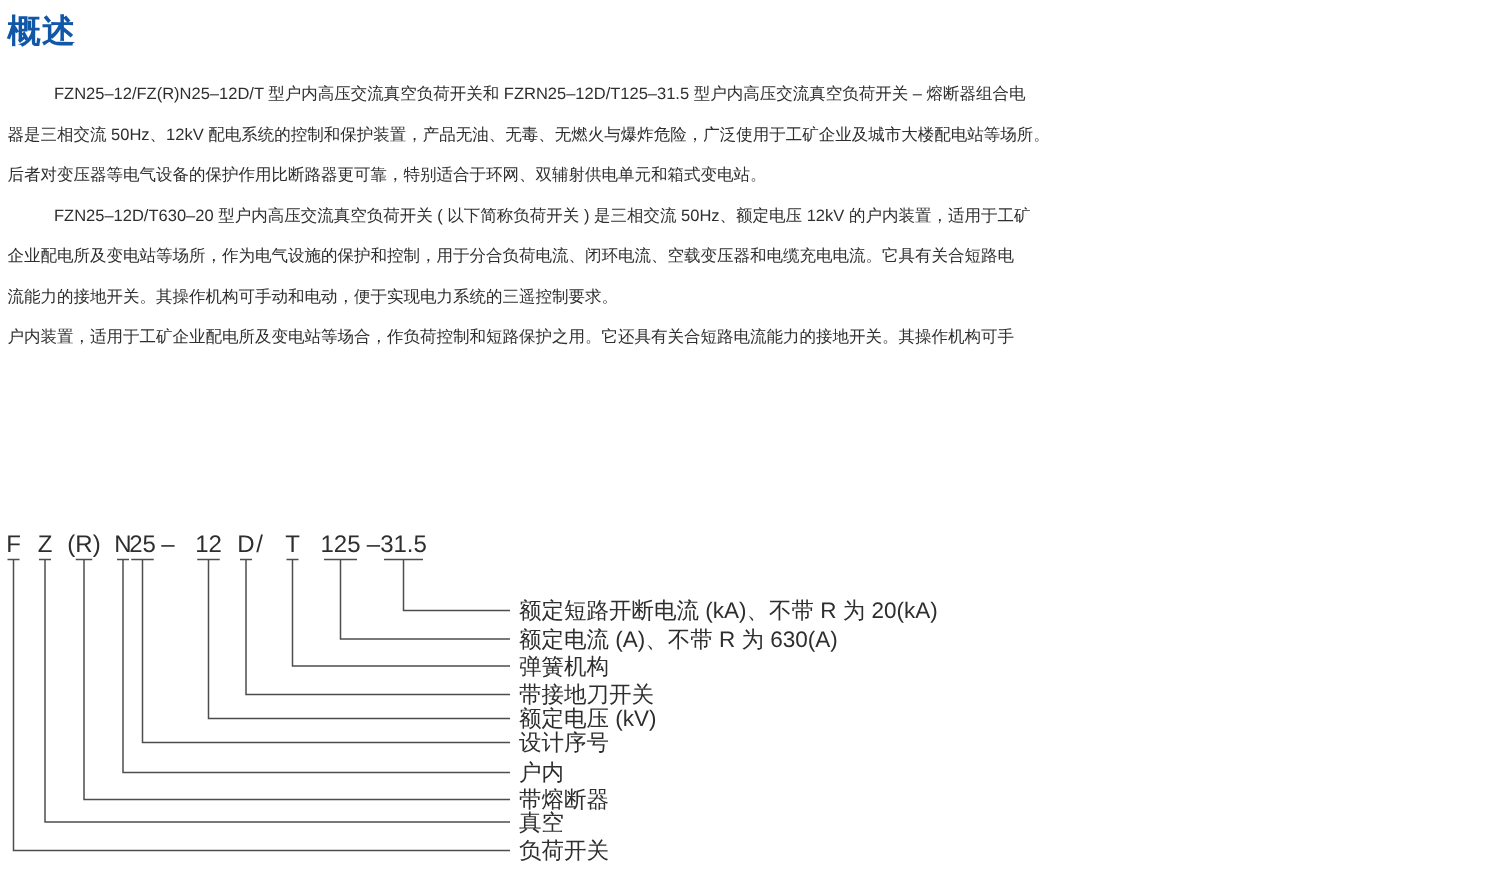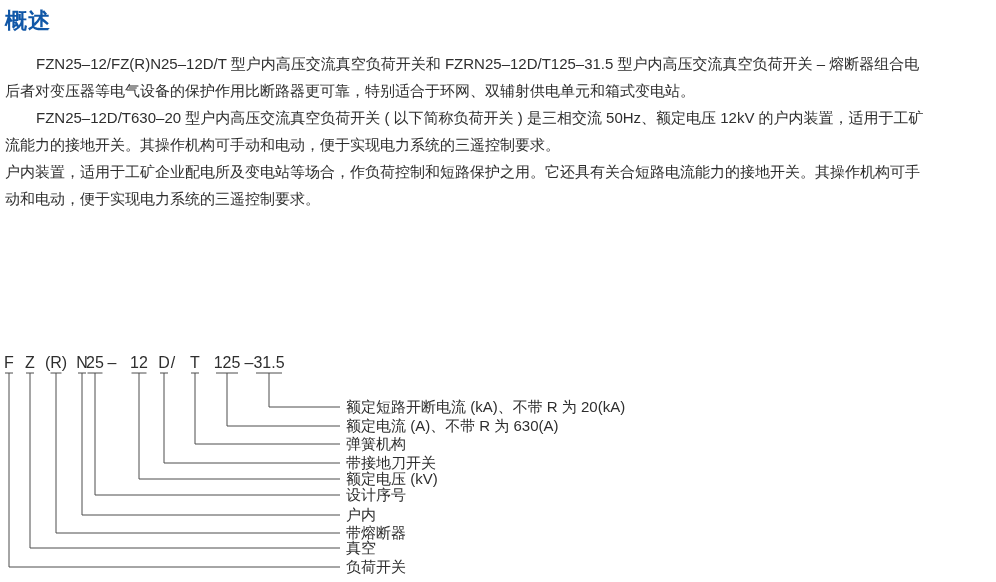--- a/index.html
+++ b/index.html
@@ -32,21 +32,21 @@
   .body-text {
     position: absolute;
     left: 5px;
     top: 50px;
     width: 989px;
     color: var(--body);
   }
   .body-text .line {
     height: 27px;
     line-height: 27px;
-    font-size: 15px;
+    font-size: 11px;
     white-space: nowrap;
   }
   .body-text .indent { text-indent: 31px; }
   #diagram {
     position: absolute;
     left: 0;
     top: 348px;
   }
   .model-sym {
     font-family: "Liberation Sans", sans-serif;
@@ -66,25 +66,26 @@
 </style>
 </head>
 <body>
 
 <div class="page">
 
   <h1 class="sec-heading" id="overview-heading">概述</h1>
 
   <div class="body-text">
     <div class="line indent">FZN25–12/FZ(R)N25–12D/T 型户内高压交流真空负荷开关和 FZRN25–12D/T125–31.5 型户内高压交流真空负荷开关 – 熔断器组合电</div>
+    <div class="line">器是三相交流 50Hz、12kV 配电系统的控制和保护装置，产品无油、无毒、无燃火与爆炸危险，广泛使用于工矿企业及城市大楼配电站等场所。</div>
     <div class="line">后者对变压器等电气设备的保护作用比断路器更可靠，特别适合于环网、双辅射供电单元和箱式变电站。</div>
     <div class="line indent">FZN25–12D/T630–20 型户内高压交流真空负荷开关 ( 以下简称负荷开关 ) 是三相交流 50Hz、额定电压 12kV 的户内装置，适用于工矿</div>
+    <div class="line">企业配电所及变电站等场所，作为电气设施的保护和控制，用于分合负荷电流、闭环电流、空载变压器和电缆充电电流。它具有关合短路电</div>
     <div class="line">流能力的接地开关。其操作机构可手动和电动，便于实现电力系统的三遥控制要求。</div>
     <div class="line">户内装置，适用于工矿企业配电所及变电站等场合，作负荷控制和短路保护之用。它还具有关合短路电流能力的接地开关。其操作机构可手</div>
-    <div class="line">动和电动，便于实现电力系统的三遥控制要求。</div>
   </div>
 
 
   <svg id="diagram" width="996" height="234" viewBox="0 0 996 234" xmlns="http://www.w3.org/2000/svg">
       <text x="9" y="20" text-anchor="middle" class="model-sym">F</text>
       <path d="M 5 25 H 13 M 9 25 V 219 H 340" class="dline"></path>
       <text x="346" y="224" class="dlabel">负荷开关</text>
       <text x="30" y="20" text-anchor="middle" class="model-sym">Z</text>
       <path d="M 26 25 H 34 M 30 25 V 200 H 340" class="dline"></path>
       <text x="346" y="205" class="dlabel">真空</text>

